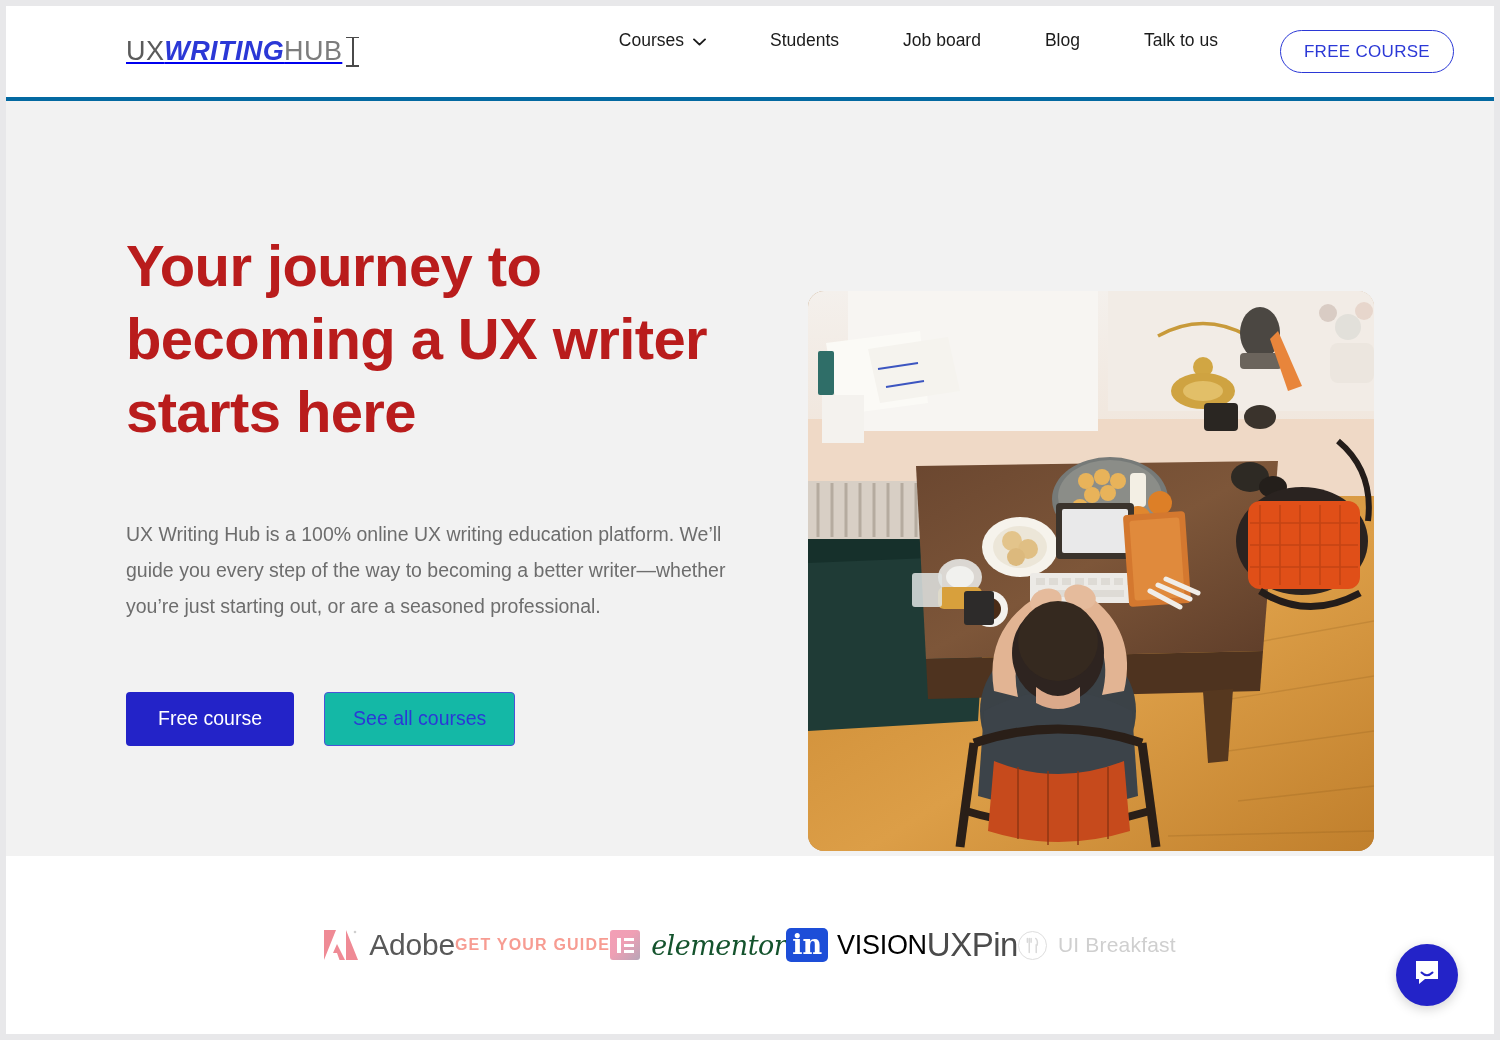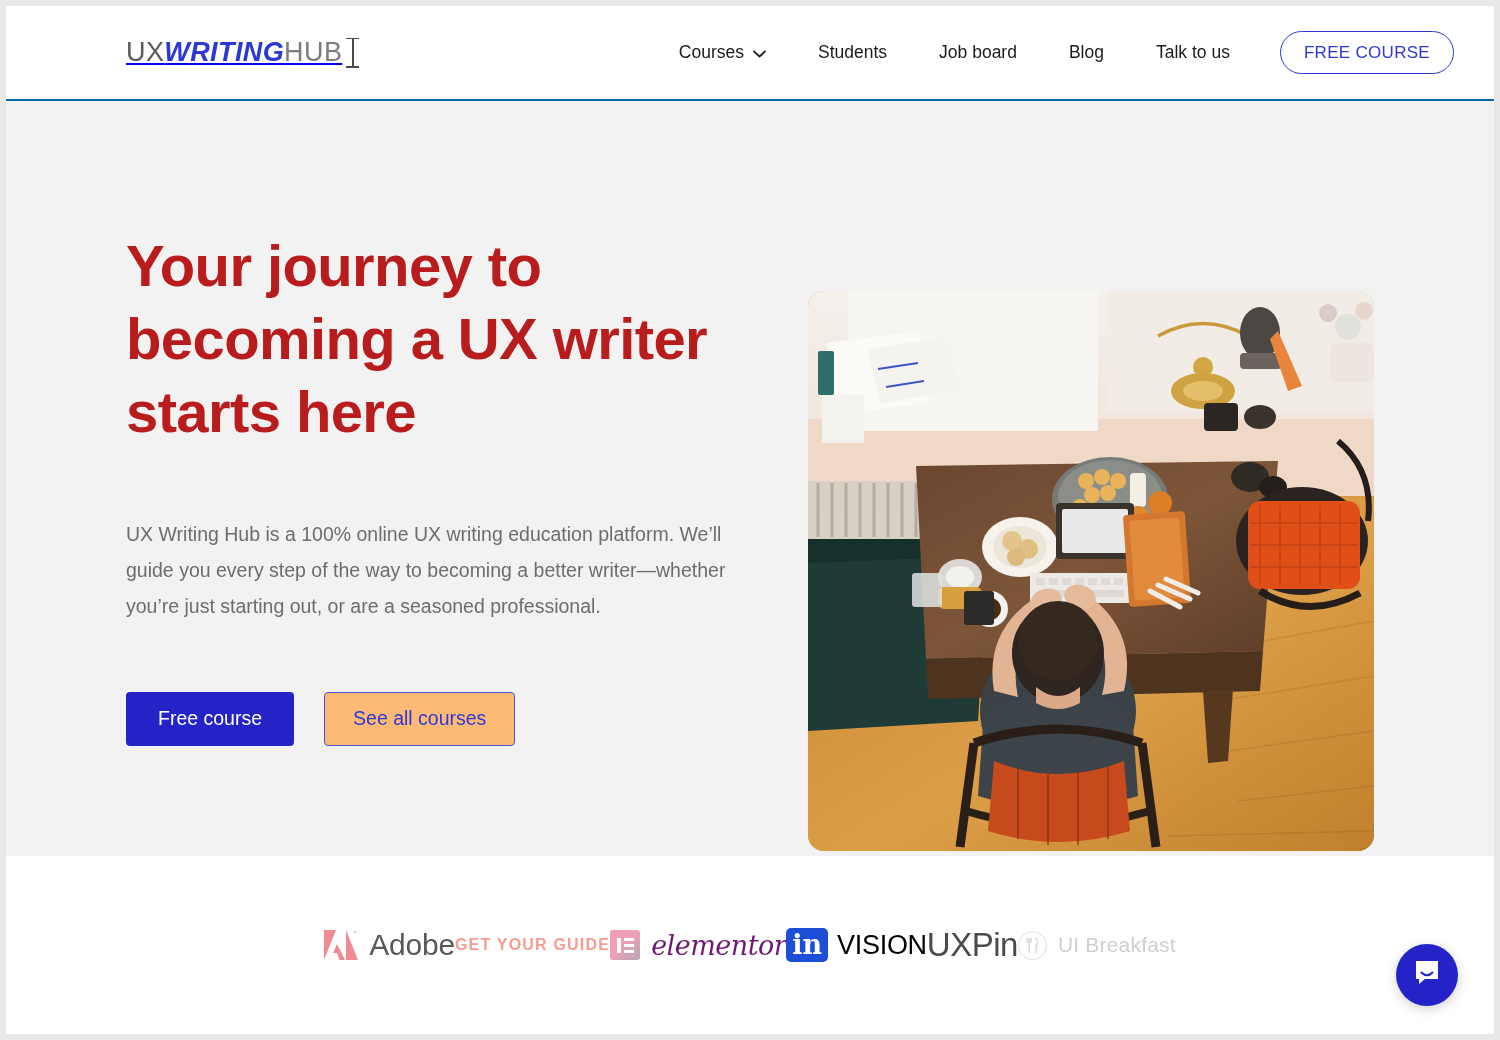--- a/index.html
+++ b/index.html
@@ -19,21 +19,21 @@
     width: 1488px;
     height: 1028px;
     background: #ffffff;
     overflow: hidden;
   }
 
   
   .site-header {
     height: 95px;
     background: #ffffff;
-    border-bottom: 2px solid #0369a1;
+    border-bottom: 4px solid #0369a1;
     display: flex;
     align-items: center;
     padding: 0 40px 0 120px;
     position: relative;
   }
 
   .logo {
     display: flex;
     align-items: center;
     font-size: 27px;
@@ -68,22 +68,22 @@
     top: 0;
     width: 1.6px;
     height: 30px;
     background: #4a4a4a;
     display: block;
   }
 
   .main-nav {
     margin-left: auto;
     display: flex;
-    align-items: center;
-    gap: 4px;
+    align-items: flex-start;
+    gap: 16px;
   }
   .nav-link {
     font-size: 17.5px;
     color: #1b1b1b;
     text-decoration: none;
     padding: 0 24px;
     display: flex;
     align-items: center;
     gap: 9px;
     white-space: nowrap;
@@ -156,21 +156,21 @@
     border: none;
     border-radius: 4px;
     font-size: 19.5px;
     padding: 17px 32px;
     cursor: pointer;
     line-height: 1;
     font-family: "Liberation Sans", sans-serif;
     white-space: nowrap;
   }
   .btn-secondary {
-    background: #fdba74;
+    background: #14b8a6;
     color: #2b38d6;
     border: 1.4px solid #4b53d8;
     border-radius: 4px;
     font-size: 19.5px;
     padding: 16px 28px;
     cursor: pointer;
     line-height: 1;
     font-family: "Liberation Sans", sans-serif;
     white-space: nowrap;
   }
@@ -223,21 +223,21 @@
     display: flex;
     align-items: center;
     justify-content: center;
     gap: 3px;
   }
   .el-bar-v { width: 4px; height: 15px; background: #fff; }
   .el-bars { display: flex; flex-direction: column; gap: 3px; }
   .el-bar-h { width: 10px; height: 3px; background: #fff; }
   .elementor-name {
     font-size: 27px;
-    color: #701a75;
+    color: #14532d;
     font-family: "DejaVu Serif", serif;
     font-style: italic;
     letter-spacing: -0.5px;
   }
 
   .invision-mark {
     background: #1d4ed8;
     border-radius: 5px;
     padding: 3px 6px 4px 6px;
     color: #ffffff;

